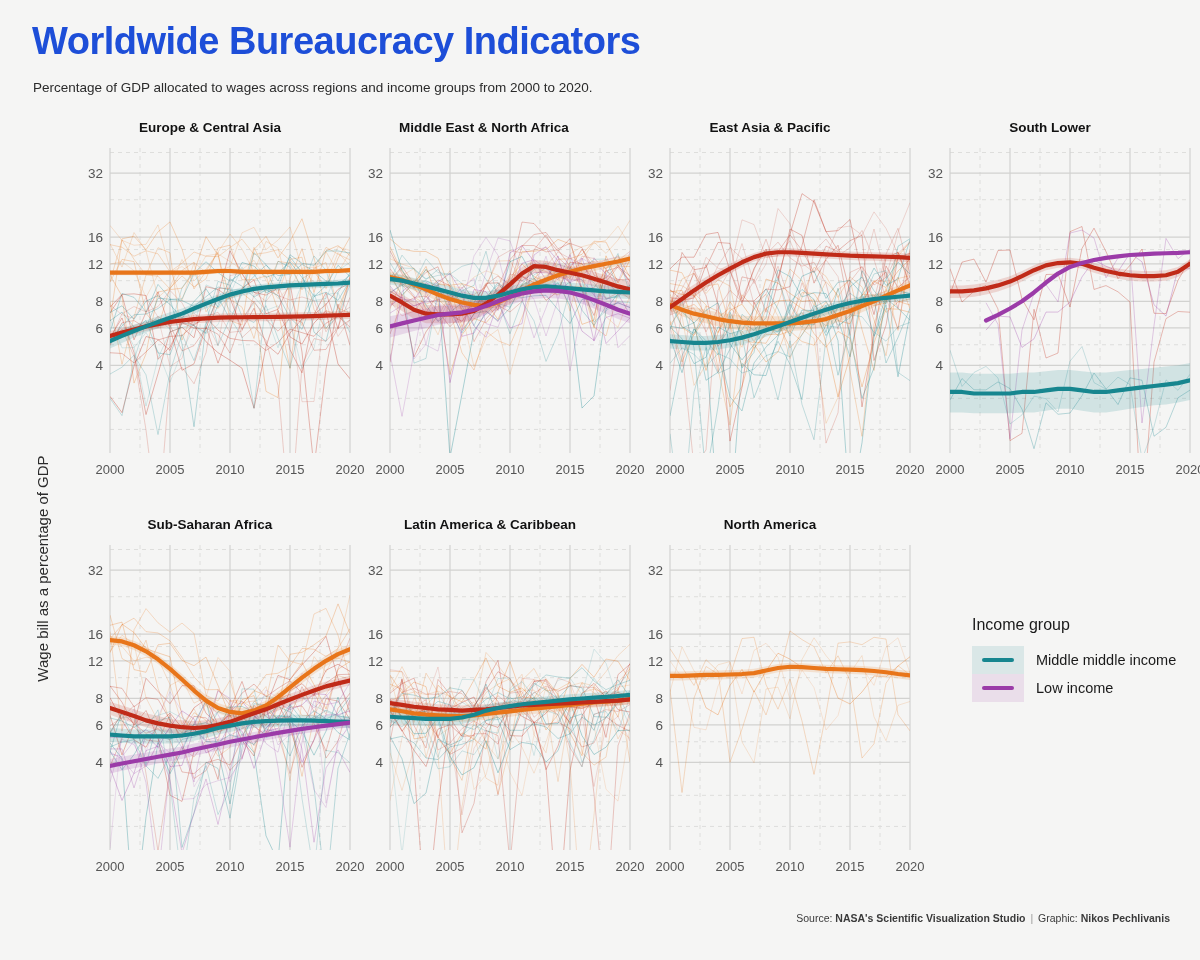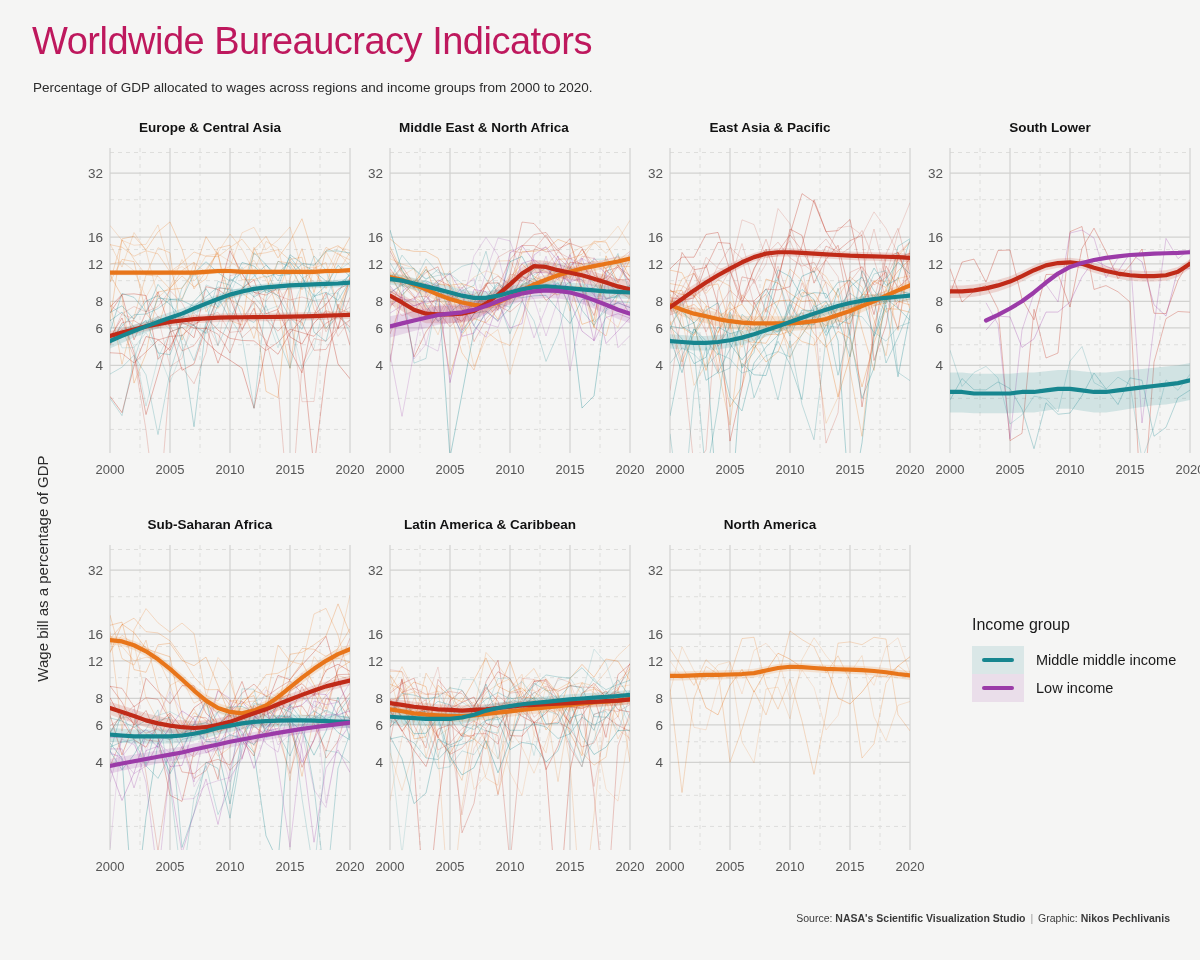--- a/index.html
+++ b/index.html
@@ -6,22 +6,22 @@
   body{
     width:1200px;height:960px;
     background:#F5F5F4;
     font-family:"Liberation Sans", sans-serif;
     color:#1a1a1a;
     overflow:hidden;
     position:relative;
   }
   #chart-title{
     position:absolute;left:32px;top:22px;
-    font-size:38px;font-weight:normal;letter-spacing:-0.5px;
-    color:#be185d;line-height:1.05;
+    font-size:38px;font-weight:bold;letter-spacing:-0.5px;
+    color:#1d4ed8;line-height:1.05;
   }
   #chart-subtitle{
     position:absolute;left:33px;top:80px;
     font-size:13.5px;color:#2b2b2b;
   }
   #ylabel{
     position:absolute;left:-128px;top:560px;
     width:340px;text-align:center;
     transform:rotate(-90deg);
     font-size:15px;color:#2b2b2b;

